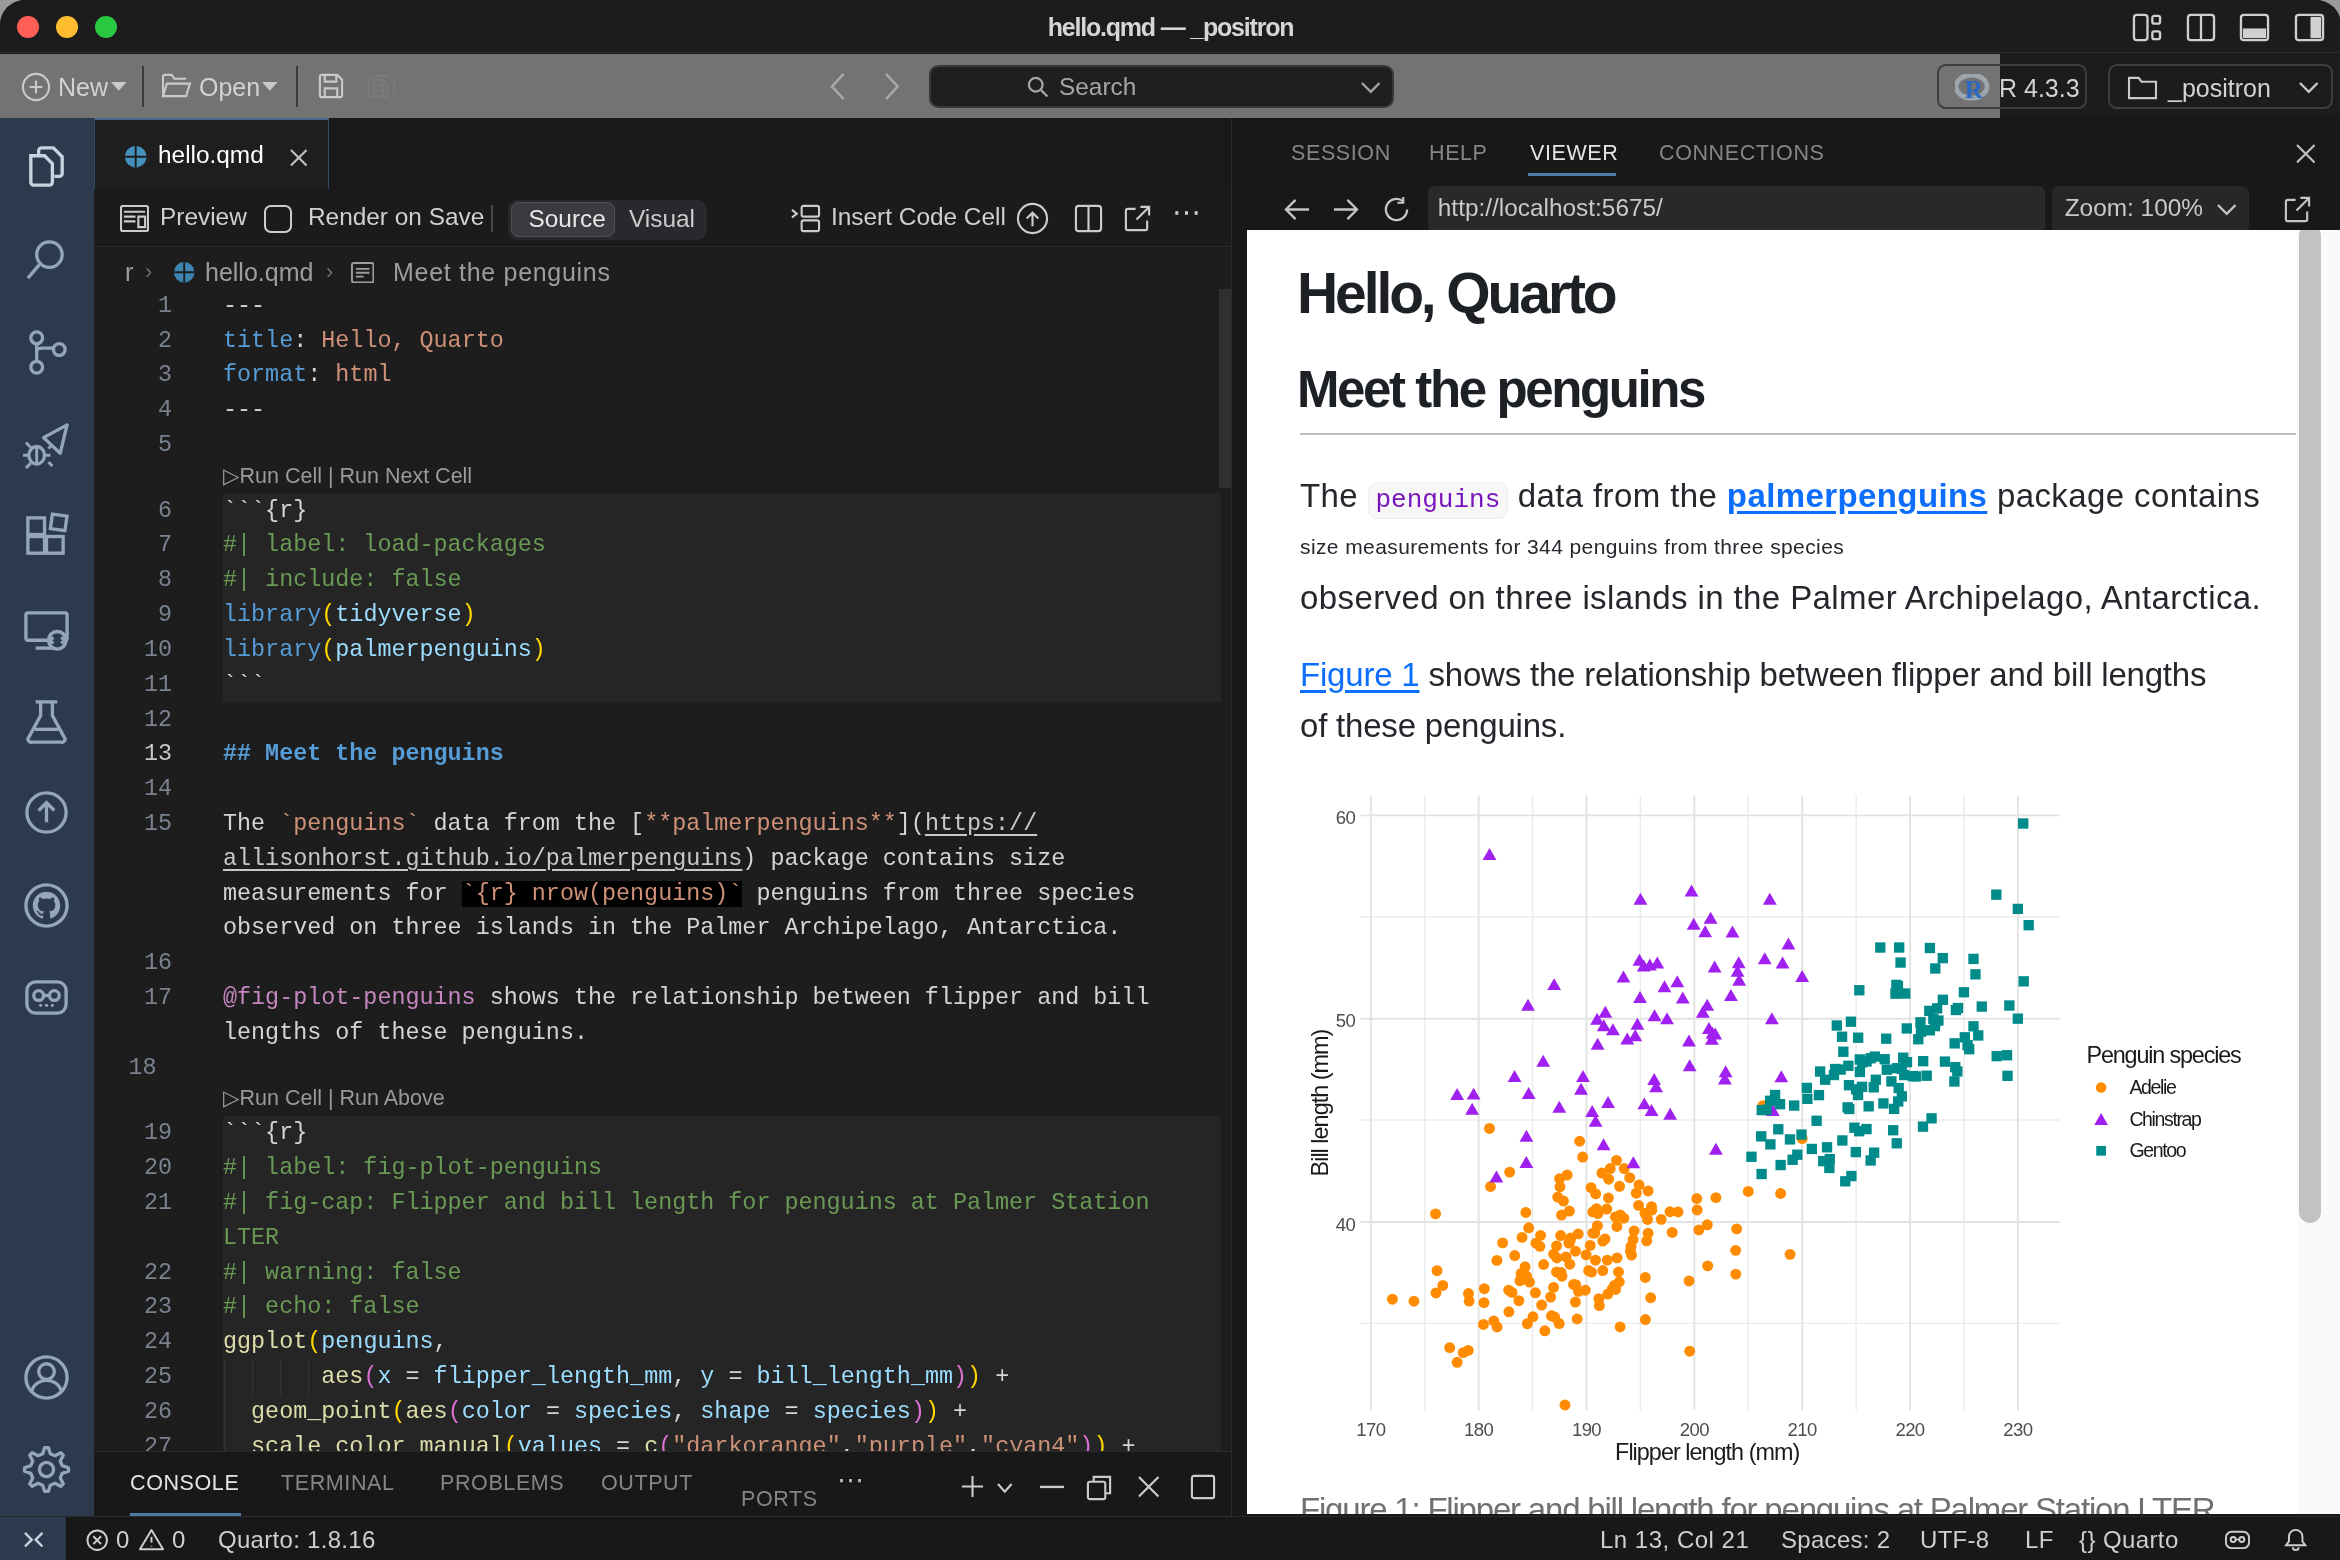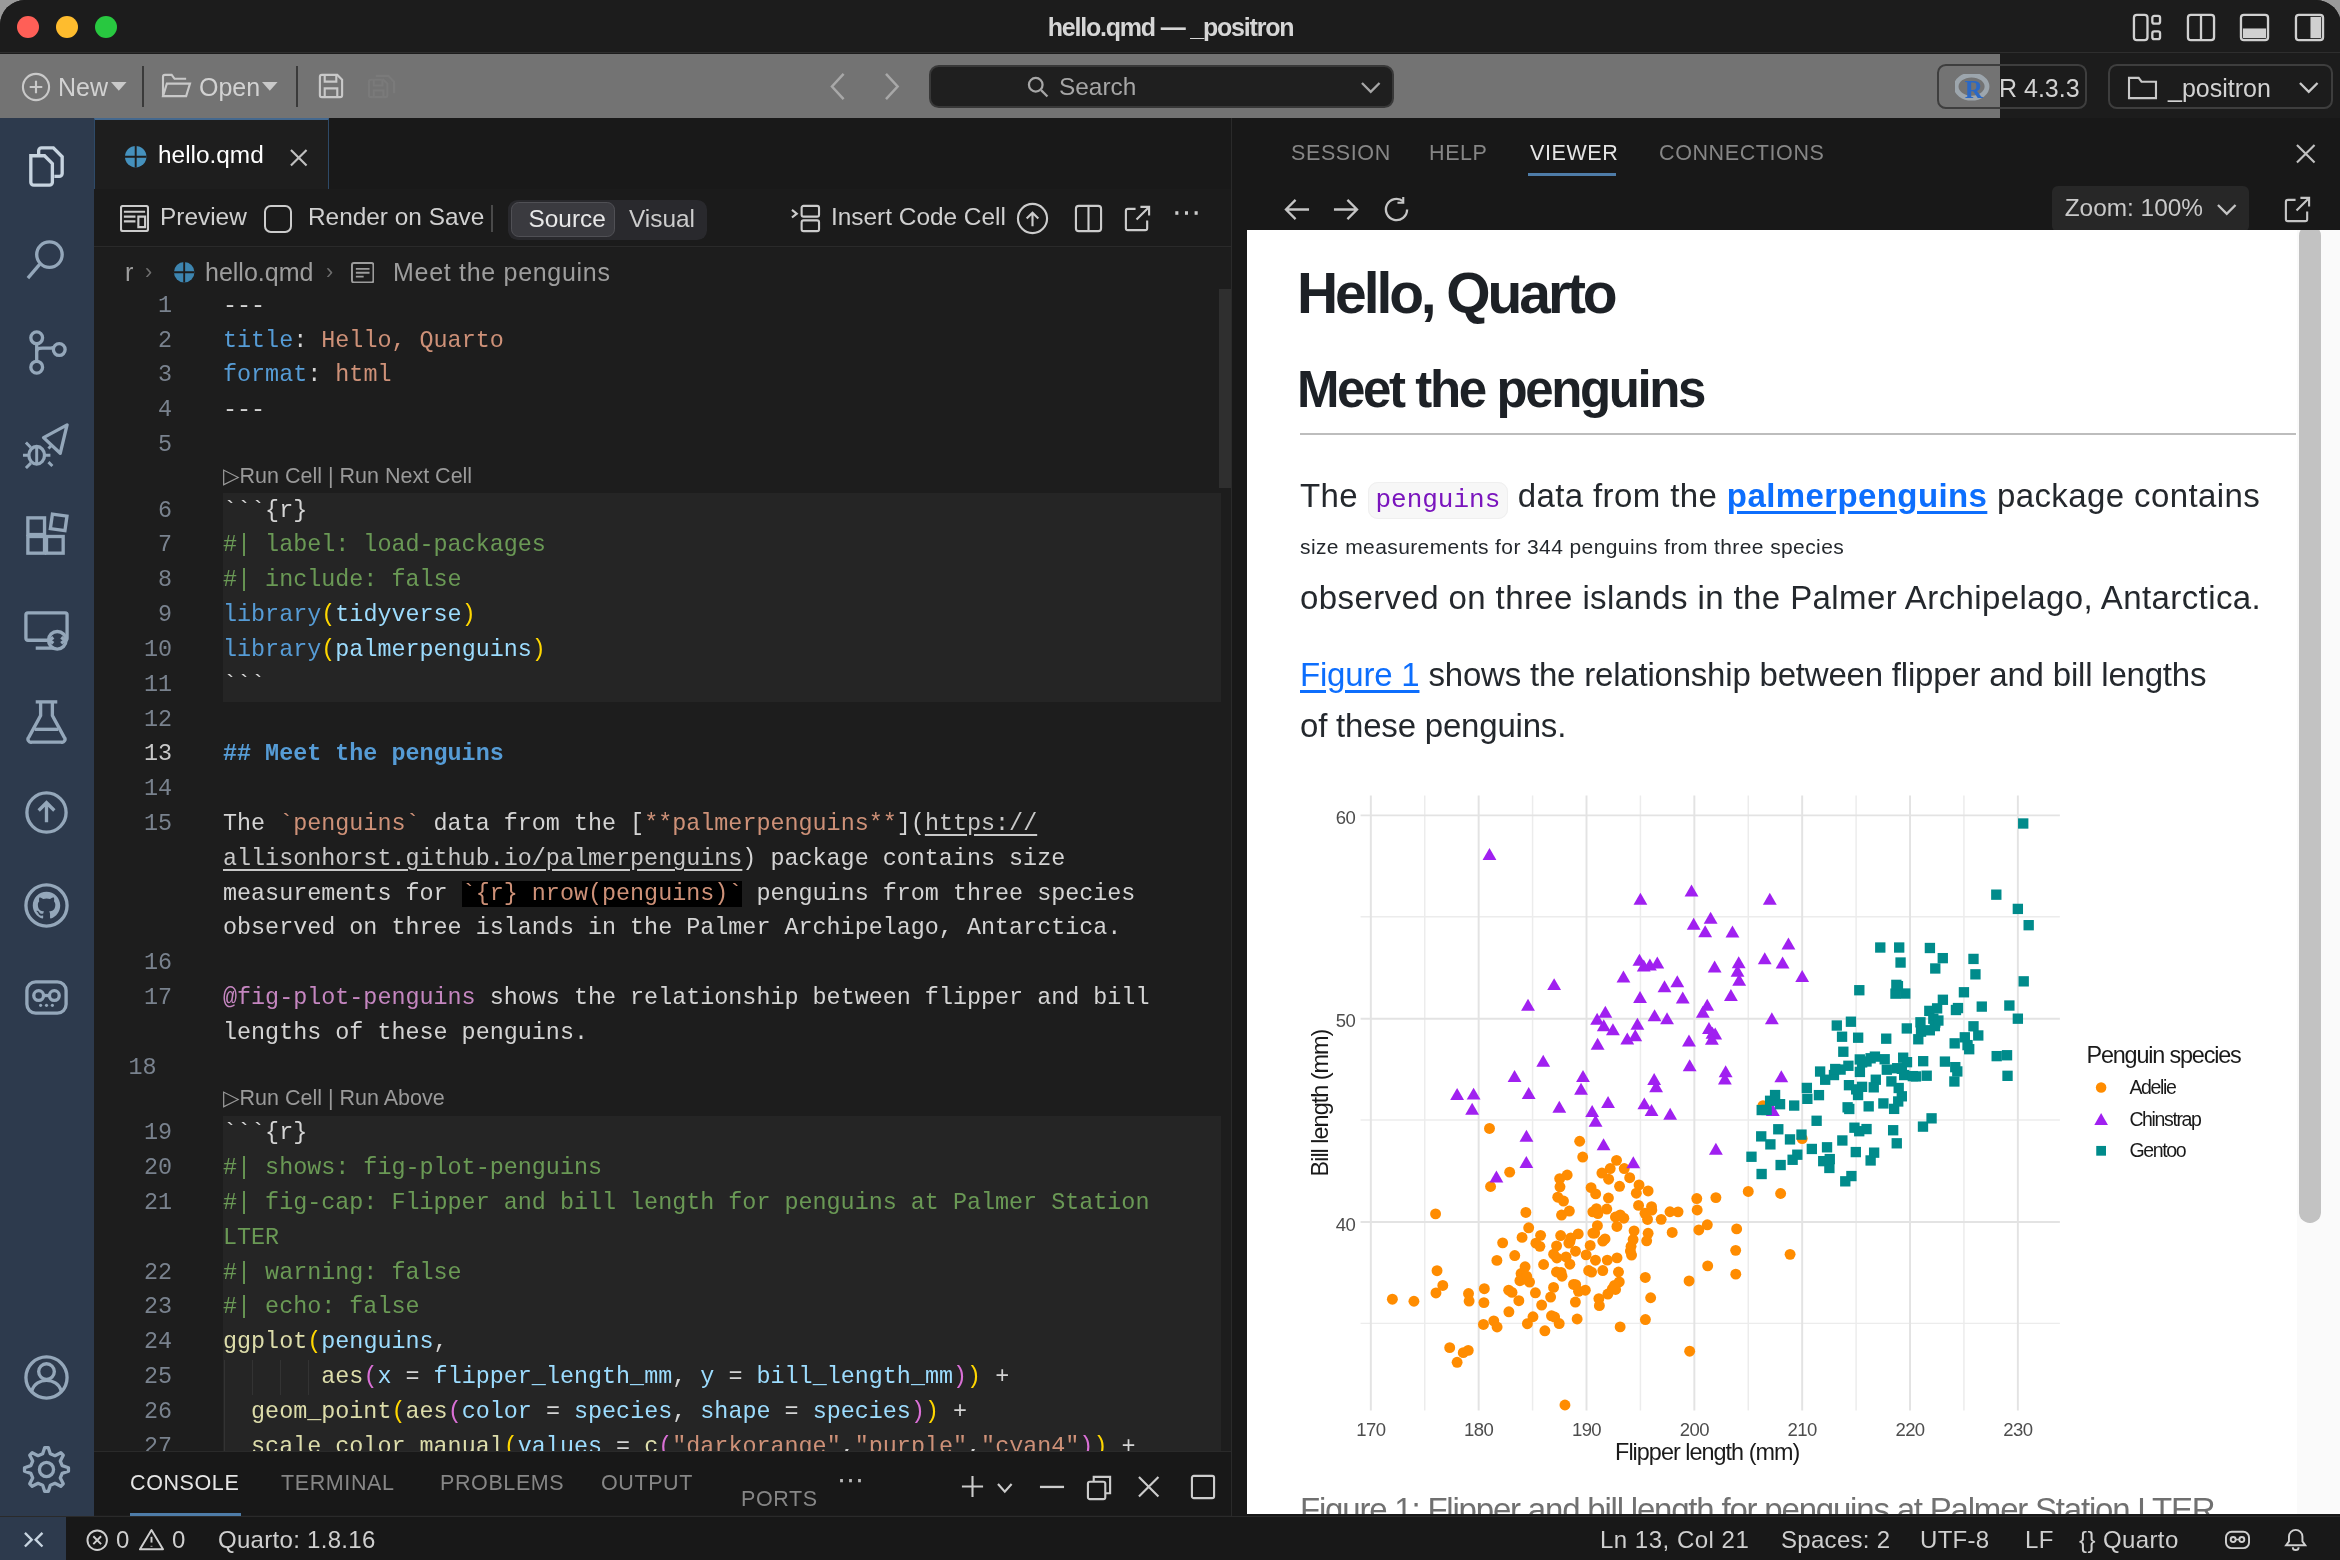--- a/index.html
+++ b/index.html
@@ -294,21 +294,21 @@
 <div class="cl" style="left:223px;top:633px;"><span class="bl">library</span><span class="go">(</span><span class="lb">palmerpenguins</span><span class="go">)</span></div>
 <div class="cl" style="left:223px;top:668px;"><span class="w">```</span></div>
 <div class="cl" style="left:223px;top:737px;"><span class="bl" style="font-weight:bold">## Meet the penguins</span></div>
 <div class="cl" style="left:223px;top:807px;"><span class="w">The </span><span class="sa">`penguins`</span><span class="w"> data from the [</span><span class="sa">**palmerpenguins**</span><span class="w">](</span><span class="url">https://</span></div>
 <div class="cl" style="left:223px;top:842px;"><span class="url">allisonhorst.github.io/palmerpenguins</span><span class="w">) package contains size</span></div>
 <div class="cl" style="left:223px;top:877px;"><span class="w">measurements for </span><span class="sa" style="background:#000000">`{r} nrow(penguins)`</span><span class="w"> penguins from three species</span></div>
 <div class="cl" style="left:223px;top:911px;"><span class="w">observed on three islands in the Palmer Archipelago, Antarctica.</span></div>
 <div class="cl" style="left:223px;top:981px;"><span class="mg">@fig-plot-penguins</span><span class="w"> shows the relationship between flipper and bill</span></div>
 <div class="cl" style="left:223px;top:1016px;"><span class="w">lengths of these penguins.</span></div>
 <div class="cl" style="left:223px;top:1116px;"><span class="w">```{r}</span></div>
-<div class="cl" style="left:223px;top:1151px;"><span class="gr">#| shows: fig-plot-penguins</span></div>
+<div class="cl" style="left:223px;top:1151px;"><span class="gr">#| label: fig-plot-penguins</span></div>
 <div class="cl" style="left:223px;top:1186px;"><span class="gr">#| fig-cap: Flipper and bill length for penguins at Palmer Station</span></div>
 <div class="cl" style="left:223px;top:1221px;"><span class="gr">LTER</span></div>
 <div class="cl" style="left:223px;top:1256px;"><span class="gr">#| warning: false</span></div>
 <div class="cl" style="left:223px;top:1290px;"><span class="gr">#| echo: false</span></div>
 <div class="cl" style="left:223px;top:1325px;"><span class="ye">ggplot</span><span class="go">(</span><span class="lb">penguins</span><span class="w">,</span></div>
 <div class="cl" style="left:223px;top:1360px;"><span class="w">       </span><span class="ye">aes</span><span class="pk">(</span><span class="lb">x</span><span class="w"> = </span><span class="lb">flipper_length_mm</span><span class="w">, </span><span class="lb">y</span><span class="w"> = </span><span class="lb">bill_length_mm</span><span class="pk">)</span><span class="go">)</span><span class="w"> +</span></div>
 <div class="cl" style="left:223px;top:1395px;"><span class="w">  </span><span class="ye">geom_point</span><span class="go">(</span><span class="ye">aes</span><span class="pk">(</span><span class="lb">color</span><span class="w"> = </span><span class="lb">species</span><span class="w">, </span><span class="lb">shape</span><span class="w"> = </span><span class="lb">species</span><span class="pk">)</span><span class="go">)</span><span class="w"> +</span></div>
 <div class="cl" style="left:223px;top:1430px;"><span class="w">  </span><span class="ye">scale_color_manual</span><span class="go">(</span><span class="lb">values</span><span class="w"> = </span><span class="ye">c</span><span class="pk">(</span><span class="sa">"darkorange"</span><span class="w">,</span><span class="sa">"purple"</span><span class="w">,</span><span class="sa">"cyan4"</span><span class="pk">)</span><span class="go">)</span><span class="w"> +</span></div>
 <div class="abs" style="left:224px;top:1360px;width:1px;height:35px;background:#333333;"></div>
 <div class="abs" style="left:252px;top:1360px;width:1px;height:35px;background:#333333;"></div>
@@ -359,20 +359,23 @@
   <svg class="abs" style="left:52px;top:79px" width="27" height="25" viewBox="0 0 28 26" fill="none" stroke="#c5c5c5" stroke-width="2.4">
         <path d="M26 13H3m9-10L2 13l10 10"></path>
       </svg>
   <svg class="abs" style="left:100px;top:79px" width="27" height="25" viewBox="0 0 28 26" fill="none" stroke="#c5c5c5" stroke-width="2.4">
         <path d="M2 13h23m-9-10l10 10-10 10"></path>
       </svg>
   <svg class="abs" style="left:151px;top:78px" width="27" height="27" viewBox="0 0 28 28" fill="none" stroke="#c5c5c5" stroke-width="2.4">
     <path d="M25 14a11 11 0 1 1-4-8.5"></path>
         <path d="M21 1v6h-6" stroke-width="2.2"></path>
   </svg>
+  <div class="abs" style="left:196px;top:68px;width:617px;height:46px;background:#292929;border-radius:5.9px;">
+    <div class="abs" style="left:9.8px;top:7.8px;font-size:24.4px;color:#c9c9c9;">http://localhost:5675/</div>
+  </div>
   <div class="abs" style="left:820px;top:68px;width:197px;height:46px;background:#272727;border-radius:5.9px;">
     <div class="abs" style="left:12.7px;top:7.8px;font-size:24.4px;color:#c9c9c9;">Zoom: 100%</div>
     <svg class="abs" style="left:164px;top:16.6px" width="21.5" height="13.7" viewBox="0 0 22 14" fill="none" stroke="#c5c5c5" stroke-width="2.4">
           <path d="M2 2l9 9 9-9"></path>
         </svg>
   </div>
   <svg class="abs" style="left:1051px;top:77px" width="29" height="29" viewBox="0 0 30 30" fill="none" stroke="#c5c5c5" stroke-width="2.2">
     <path d="M13 5H5a2 2 0 0 0-2 2v18a2 2 0 0 0 2 2h18a2 2 0 0 0 2-2v-8"></path>
         <path d="M18 3h9v9M27 3L14 16"></path>
   </svg>

